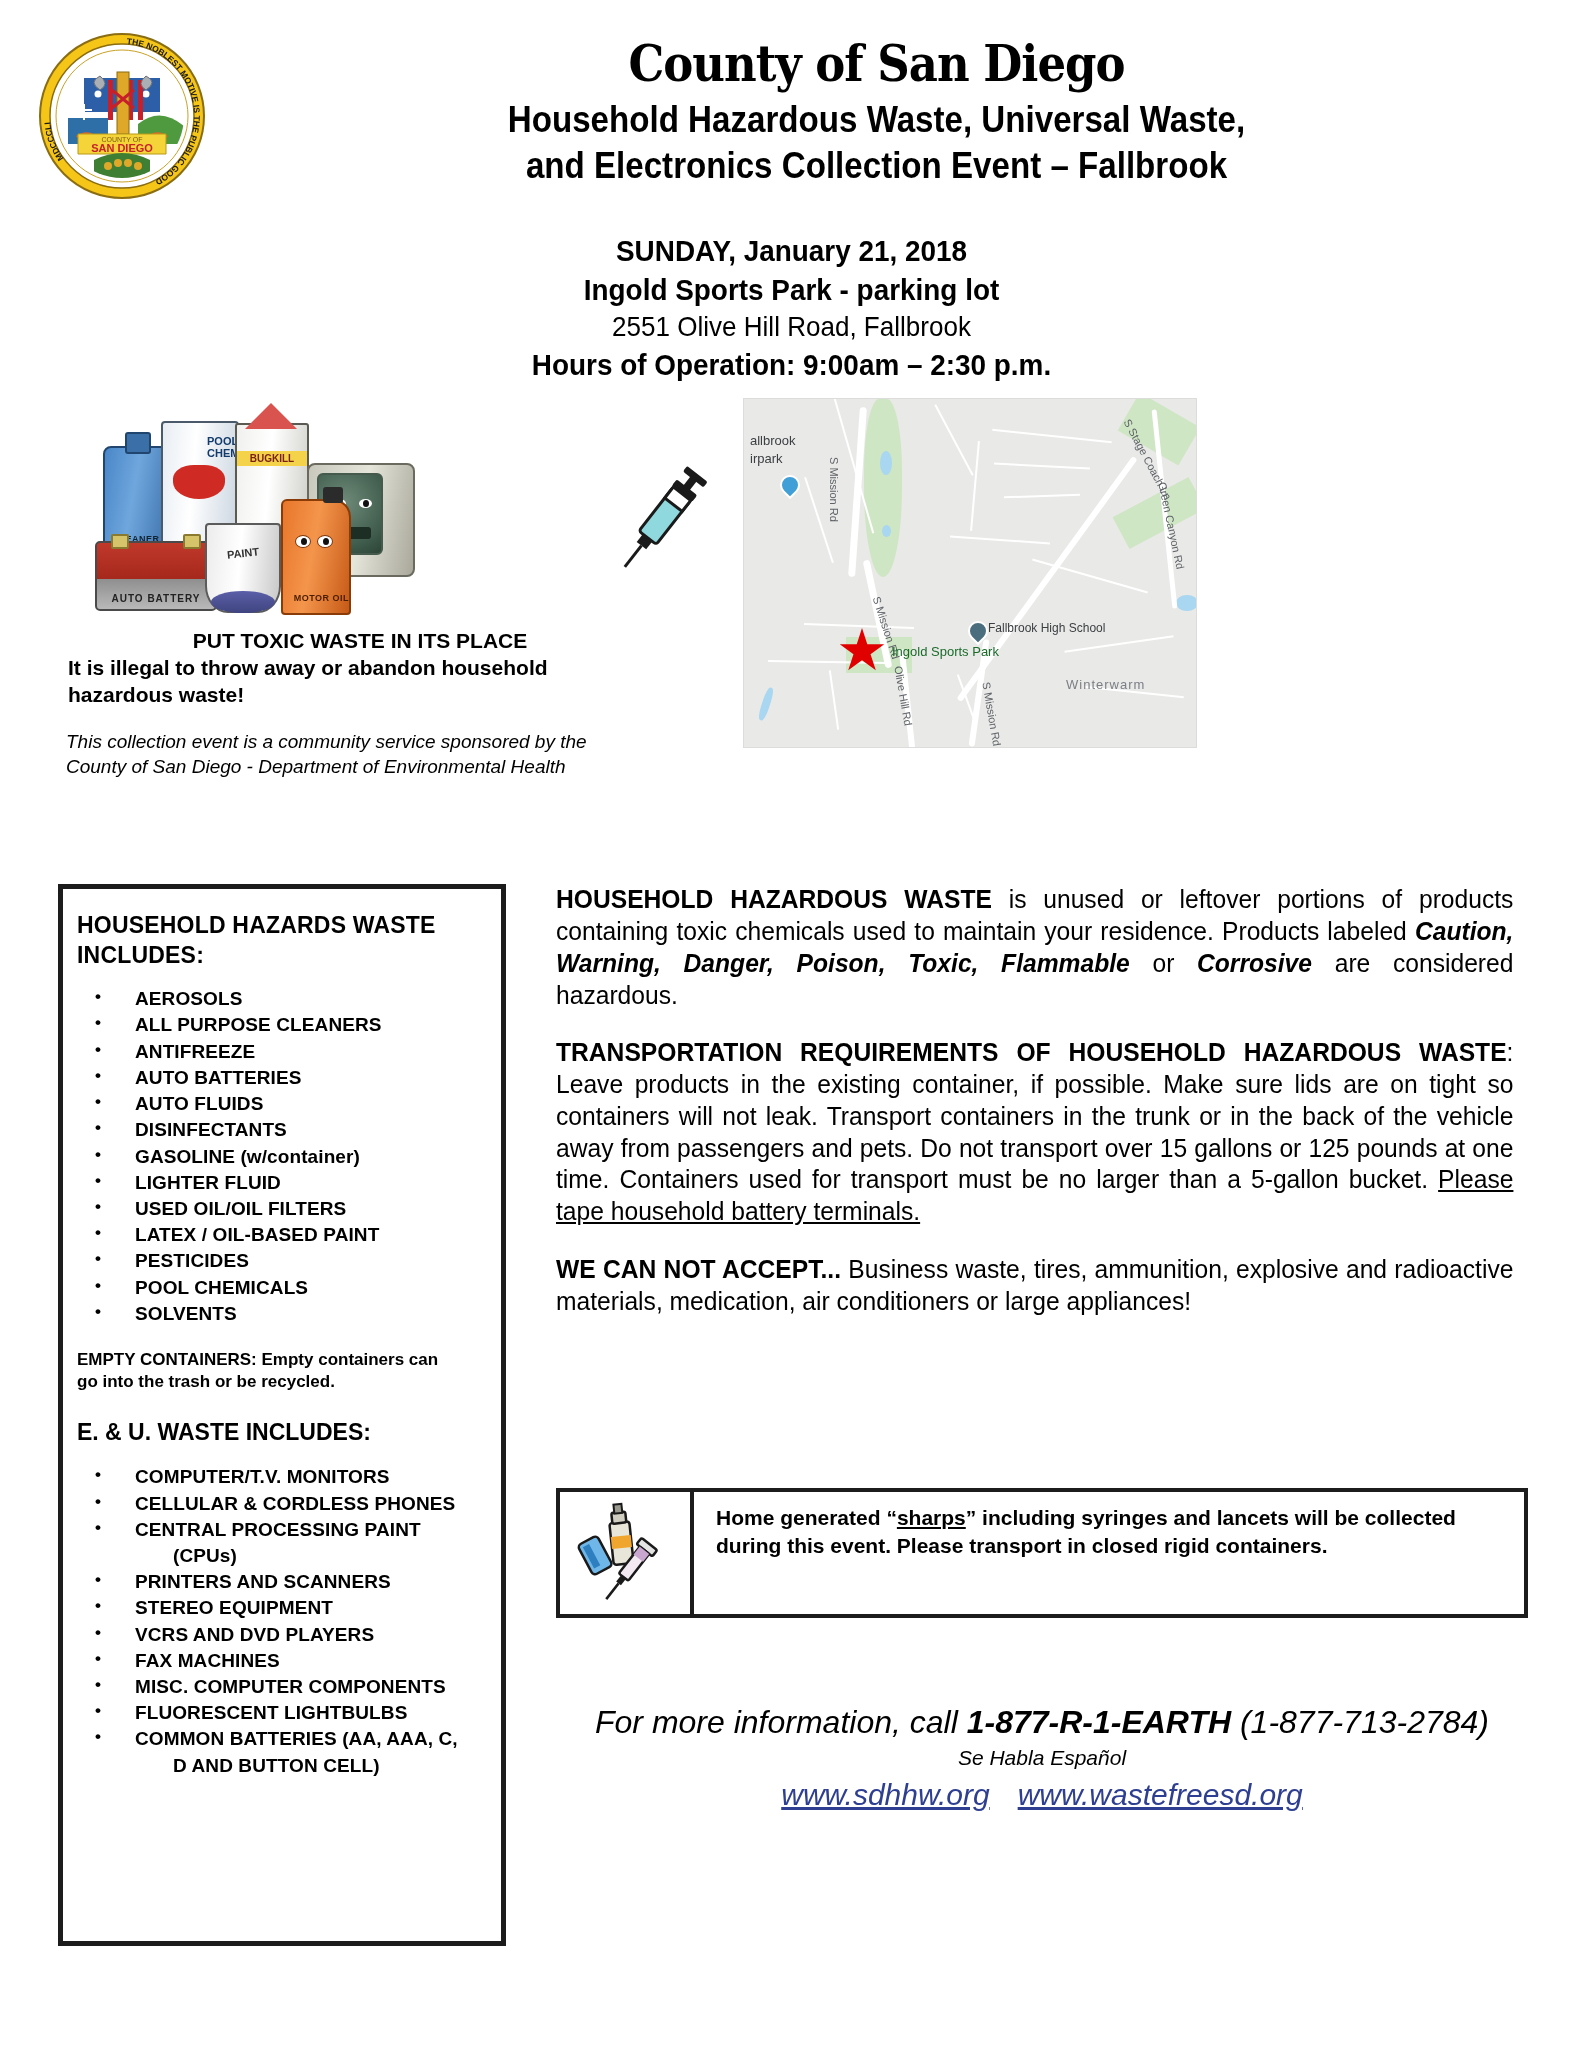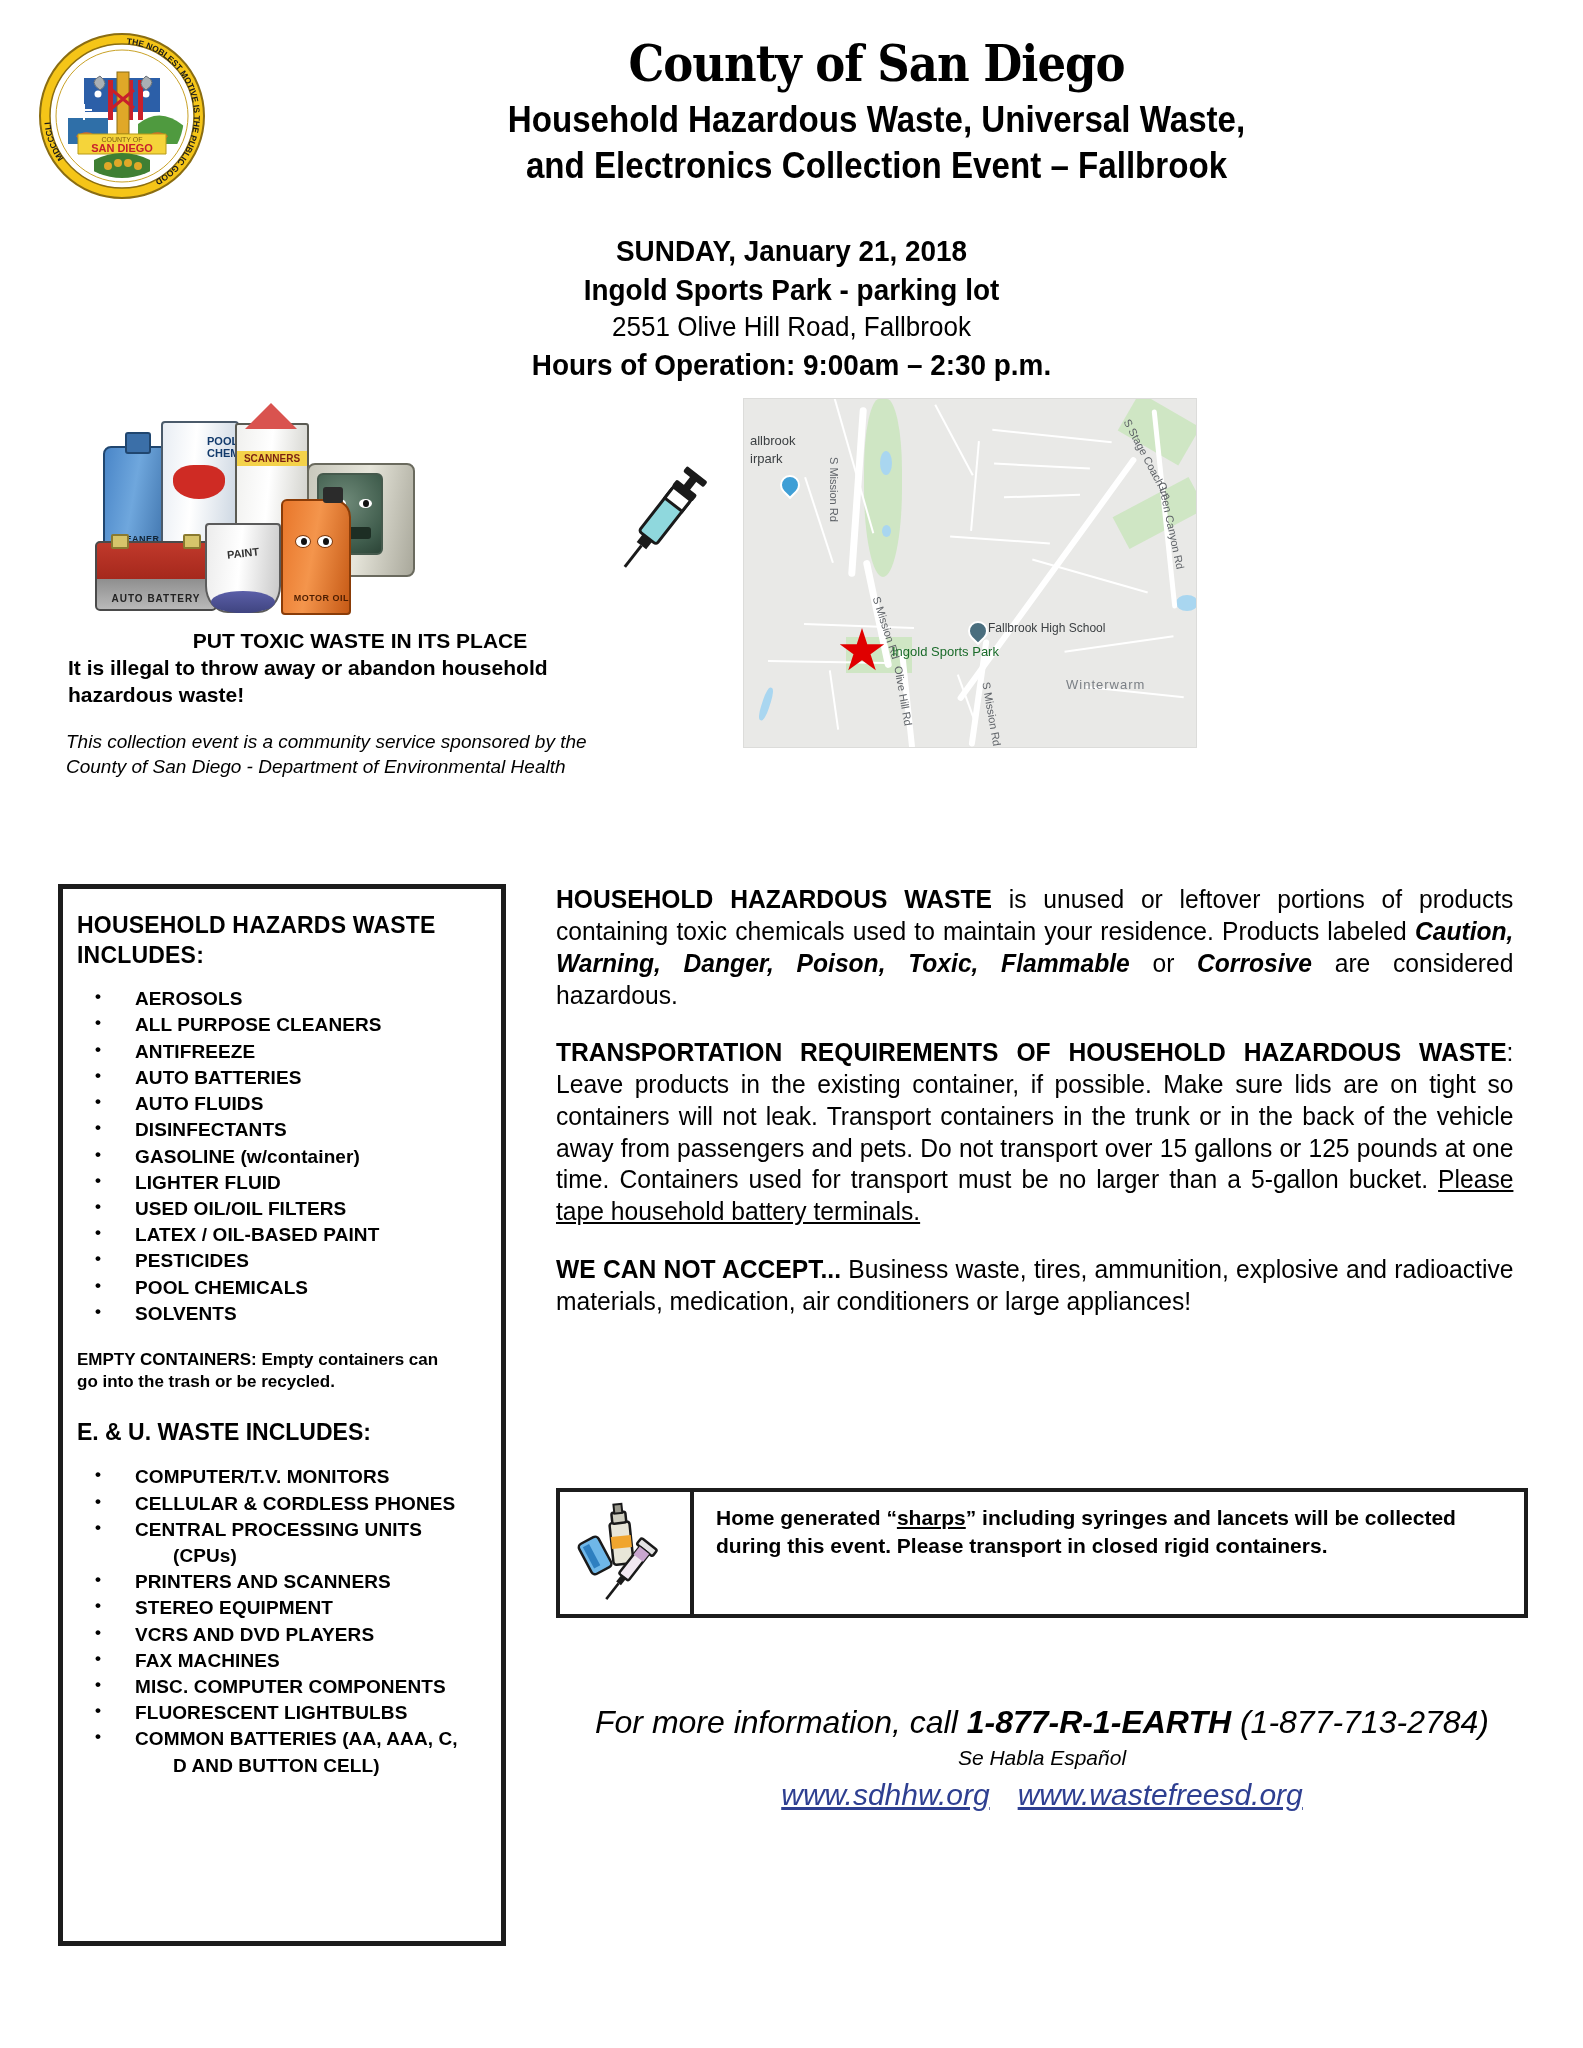--- a/index.html
+++ b/index.html
@@ -513,21 +513,21 @@
 
     <div id="chars">
       <div class="char c-cleaner">
         <span class="lbl">CLEANER</span>
       </div>
       <div class="char c-poolchem">
         <span class="lbl">POOL CHEM</span>
         <span class="red"></span>
       </div>
       <div class="char c-bugkill">
-        <span class="lbl">SCANNERS</span>
+        <span class="lbl">BUGKILL</span>
       </div>
       <div class="char c-monitor">
         <span class="screen">
           <span class="eye l">
               <i></i>
             </span>
           <span class="eye r">
               <i></i>
             </span>
           <span class="mouth"></span>
@@ -660,21 +660,21 @@
     <div class="note-empty">
       <div>EMPTY CONTAINERS: Empty containers can</div>
       <div>go into the trash or be recycled.</div>
     </div>
 
     <div class="sub-heading">E. &amp; U. WASTE INCLUDES:</div>
 
     <ul class="waste-list" id="eu-list" style="margin-top:18px;">
         <li>COMPUTER/T.V. MONITORS</li>
         <li>CELLULAR &amp; CORDLESS  PHONES</li>
-        <li>CENTRAL PROCESSING UNITS</li>
+        <li>CENTRAL PROCESSING PAINT</li>
         <li class="cont">(CPUs)</li>
         <li>PRINTERS AND SCANNERS</li>
         <li>STEREO EQUIPMENT</li>
         <li>VCRS AND DVD PLAYERS</li>
         <li>FAX MACHINES</li>
         <li>MISC. COMPUTER COMPONENTS</li>
         <li>FLUORESCENT LIGHTBULBS</li>
         <li>COMMON BATTERIES (AA, AAA, C,</li>
         <li class="cont">D AND BUTTON CELL)</li>
       </ul>

